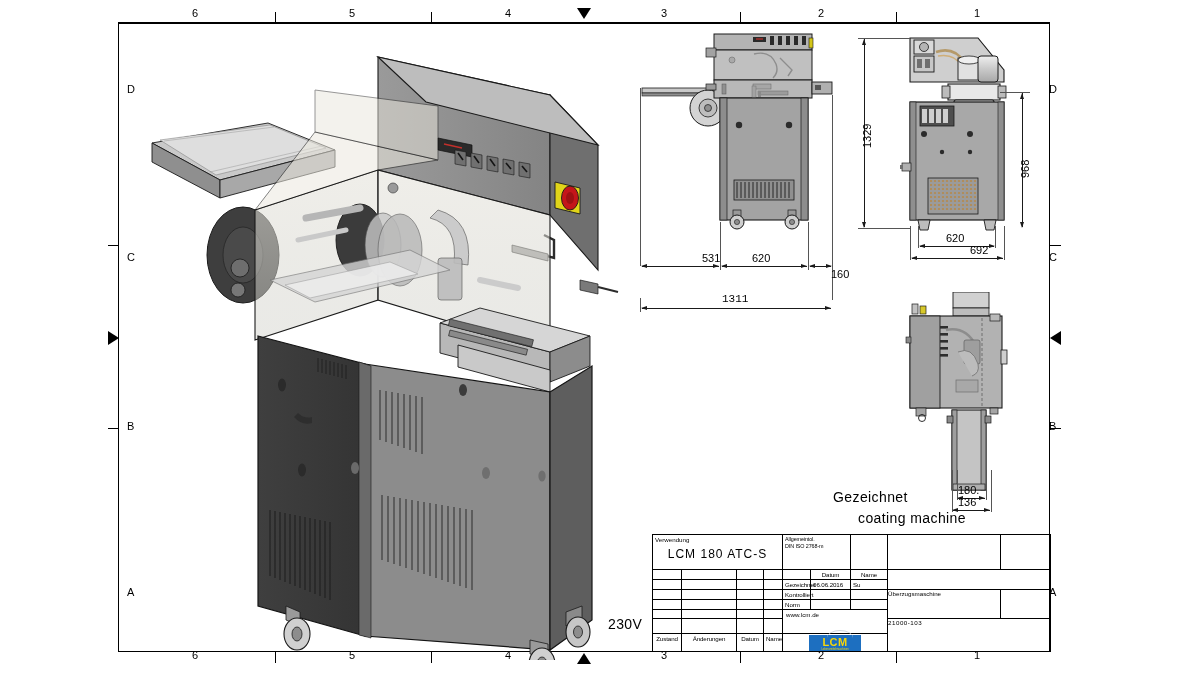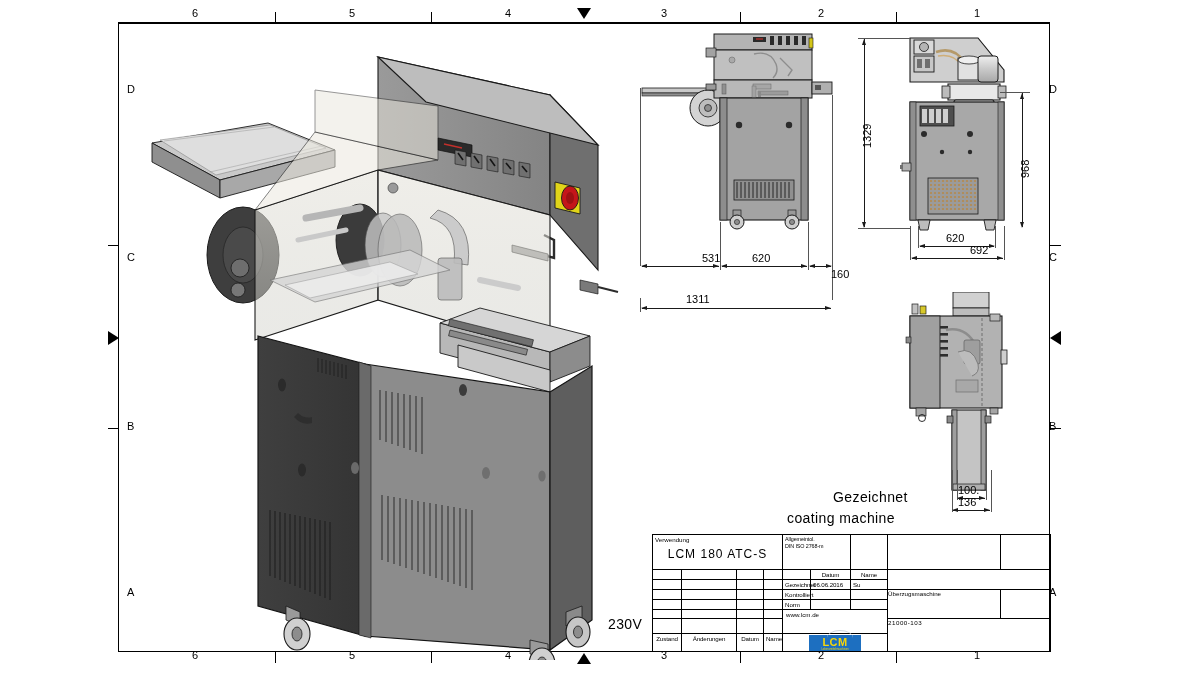--- a/index.html
+++ b/index.html
@@ -350,21 +350,21 @@
     <span class="dimtxt" style="left:752px;top:252px;">620</span>
 
     <div class="dimline" style="left:810px;top:266px;width:21px;"></div>
     <div class="arrowL" style="left:809px;top:263.5px;"></div>
     <div class="arrowR" style="left:826px;top:263.5px;"></div>
     <span class="dimtxt" style="left:811px;top:268px;margin-left:20px;">160</span>
 
     <div class="dimline" style="left:642px;top:308px;width:189px;"></div>
     <div class="arrowL" style="left:641px;top:305.5px;"></div>
     <div class="arrowR" style="left:825px;top:305.5px;"></div>
-    <span class="dimtxt" style="left:686px;top:293px;">1311</span>
+    <span class="dimtxt" style="left:722px;top:293px;font-family:Liberation Mono, monospace;">1311</span>
   </div>
 
   <div class="vw" style="left:900px;top:30px;">
   <svg width="115" height="205" viewBox="0 0 115 205">
 
     <polygon points="10,8 78,8 104,40 104,52 10,52" fill="#cfcfcf" stroke="#1a1a1a" stroke-width="1.1"></polygon>
 
     <rect x="14" y="10" width="20" height="14" fill="#d9d9d9" stroke="#1a1a1a" stroke-width="0.9"></rect>
     <circle cx="24" cy="17" r="4.5" fill="#b4b4b4" stroke="#1a1a1a" stroke-width="0.8"></circle>
     <rect x="14" y="26" width="20" height="16" fill="#c7c7c7" stroke="#1a1a1a" stroke-width="0.9"></rect>
@@ -584,30 +584,30 @@
 
   <div>
     <div class="extline" style="left:957px;top:470px;width:1px;height:30px;"></div>
     <div class="extline" style="left:986px;top:470px;width:1px;height:30px;"></div>
     <div class="extline" style="left:952px;top:470px;width:1px;height:42px;"></div>
     <div class="extline" style="left:991px;top:470px;width:1px;height:42px;"></div>
 
     <div class="dimline" style="left:958px;top:498px;width:27px;"></div>
     <div class="arrowL" style="left:957px;top:495.5px;"></div>
     <div class="arrowR" style="left:979px;top:495.5px;"></div>
-    <span class="dimtxt" style="left:958px;top:484px;">100.</span>
+    <span class="dimtxt" style="left:958px;top:484px;">180.</span>
 
     <div class="dimline" style="left:953px;top:510px;width:37px;"></div>
     <div class="arrowL" style="left:952px;top:507.5px;"></div>
     <div class="arrowR" style="left:984px;top:507.5px;"></div>
     <span class="dimtxt" style="left:958px;top:496px;">136</span>
   </div>
 
   <div class="ftext" style="left:833px;top:489px;">Gezeichnet</div>
-  <div class="ftext" style="left:787px;top:510px;">coating machine</div>
+  <div class="ftext" style="left:858px;top:510px;">coating machine</div>
   <div class="v230">230V</div>
 
   <div id="titleblock">
     <table>
       <colgroup>
         <col style="width:29px">
           <col style="width:55px">
           <col style="width:27px">
           <col style="width:19px">
         <col style="width:28px">

